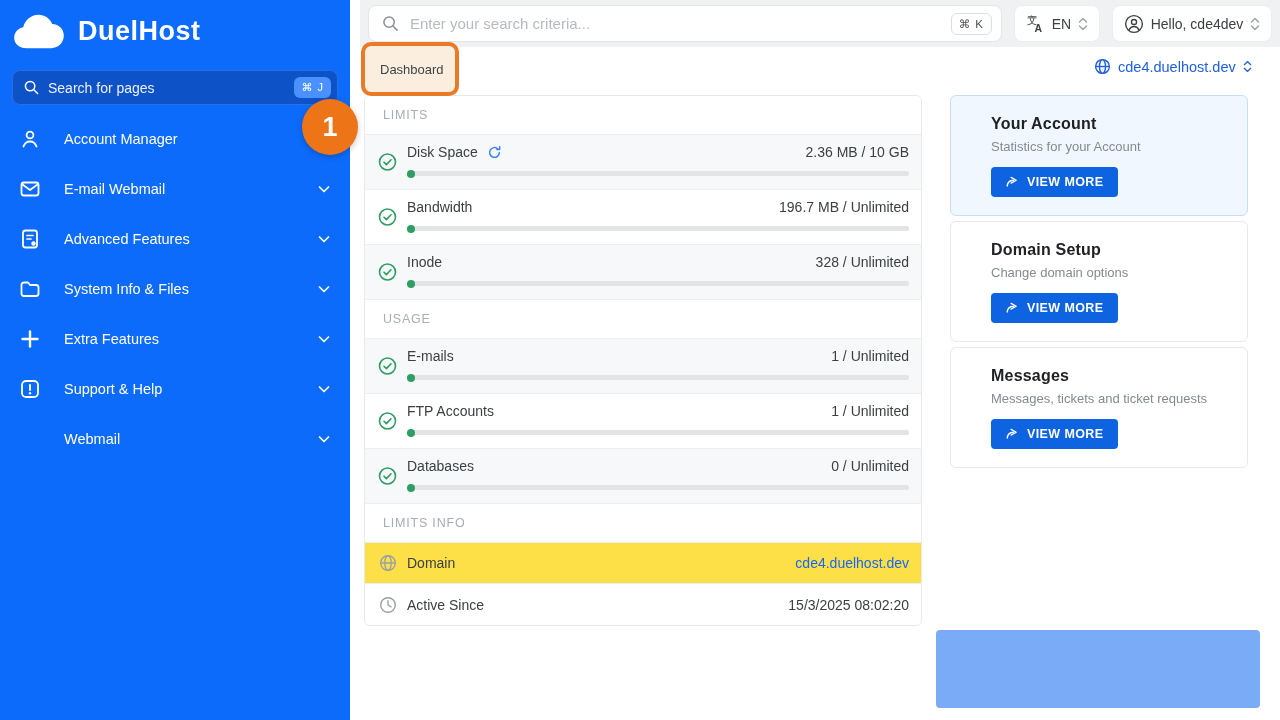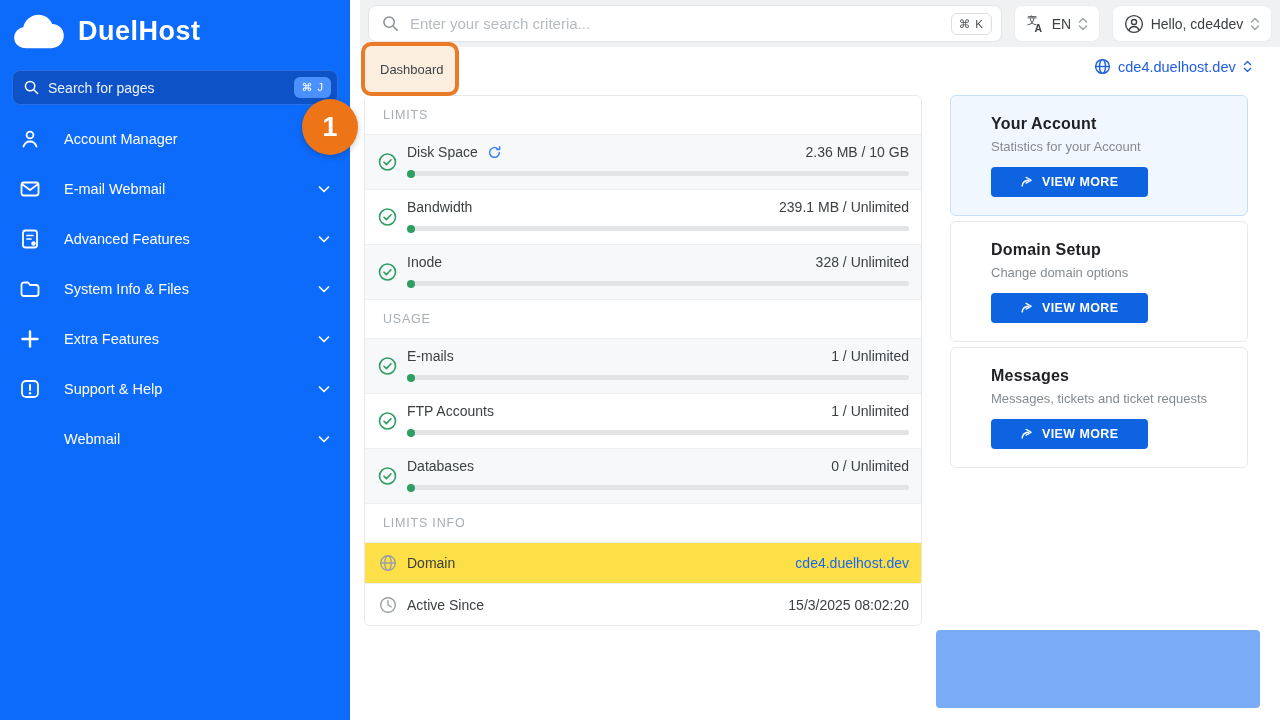--- a/index.html
+++ b/index.html
@@ -117,21 +117,21 @@
   .promo-card {
     border:1px solid #e7e8ea; border-radius:6px; background:#fff;
     padding:19px 14px 18px 40px; margin-bottom:5px; min-height:117px;
   }
   .promo-card.highlight { background:#f0f7ff; border-color:#c8ddfb; }
   .promo-title { font-size:16px; font-weight:700; color:#202124; letter-spacing:.2px; }
   .promo-sub { font-size:13px; color:#848a90; margin-top:6px; }
   .promo-btn {
     margin-top:13px; display:inline-flex; align-items:center; gap:8px;
     background:#0d63e0; color:#fff; border:none; border-radius:4px;
-    padding:8px 29px; font-size:12.5px; font-weight:700; letter-spacing:.4px;
+    padding:8px 14px; font-size:12.5px; font-weight:700; letter-spacing:.4px;
     cursor:pointer; font-family:inherit;
   }
   .promo-btn svg { width:14px; height:14px; }
   
   .blue-overlay {
     position:absolute; left:936px; top:630px; width:324px; height:78px;
     background:#7aabf6; border-radius:4px; z-index:5;
   }
 </style>
 </head>
@@ -318,21 +318,21 @@
   </div>
 
   <div class="metric-row">
     <svg class="check" viewBox="0 0 19 19">
       <circle cx="9.5" cy="9.5" r="8" fill="none" stroke="#2f9e63" stroke-width="1.6"></circle>
       <path d="M6 9.7l2.4 2.4 4.6-4.8" fill="none" stroke="#2f9e63" stroke-width="1.6" stroke-linecap="round" stroke-linejoin="round"></path>
     </svg>
     <span class="m-label">
         <span>Bandwidth</span>
       </span>
-    <span class="m-value">239.1 MB / Unlimited</span>
+    <span class="m-value">196.7 MB / Unlimited</span>
     <div class="bar">
         <div class="dot"></div>
       </div>
   </div>
 
   <div class="metric-row odd">
     <svg class="check" viewBox="0 0 19 19">
       <circle cx="9.5" cy="9.5" r="8" fill="none" stroke="#2f9e63" stroke-width="1.6"></circle>
       <path d="M6 9.7l2.4 2.4 4.6-4.8" fill="none" stroke="#2f9e63" stroke-width="1.6" stroke-linecap="round" stroke-linejoin="round"></path>
     </svg>

